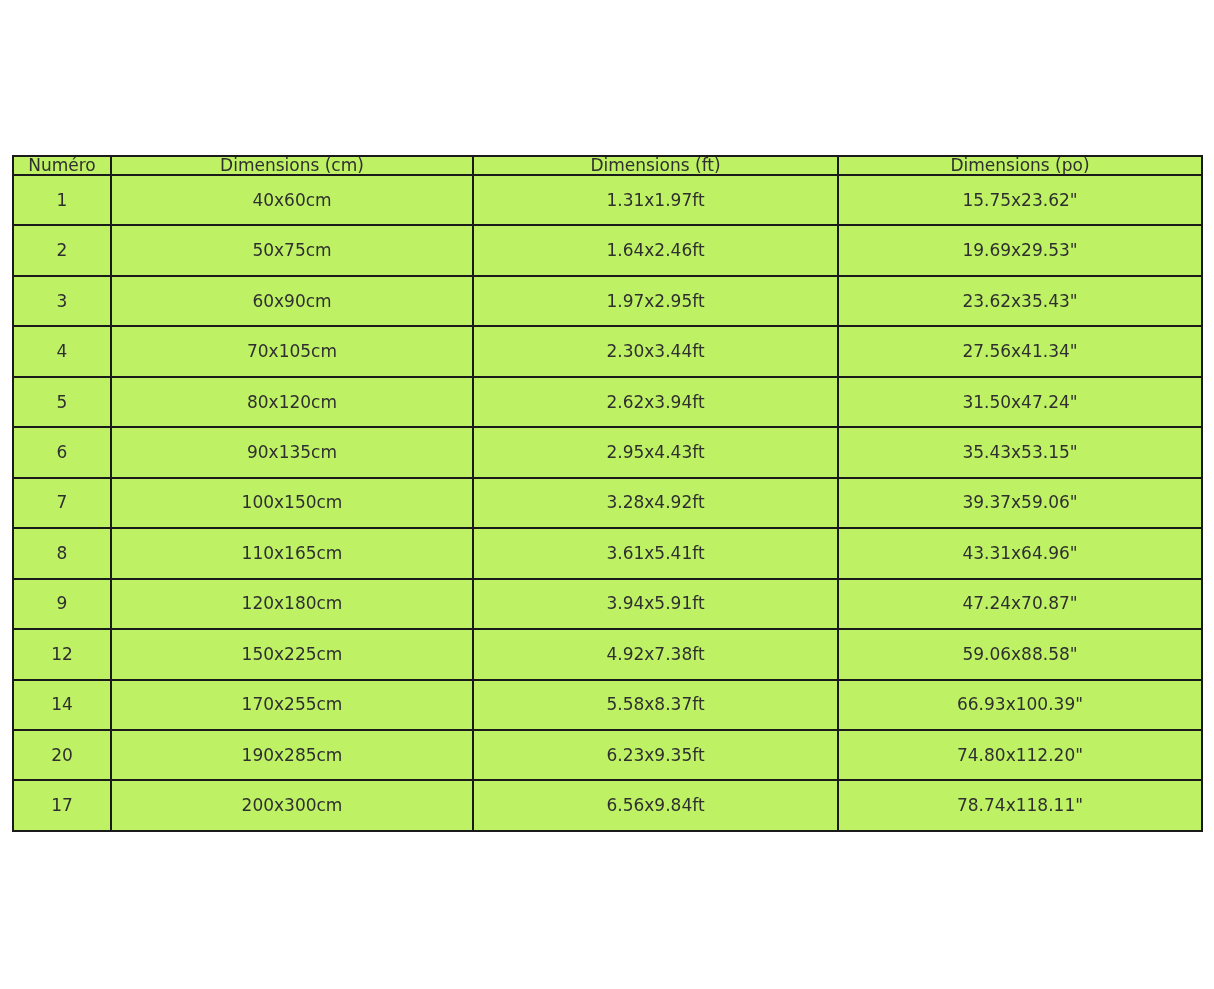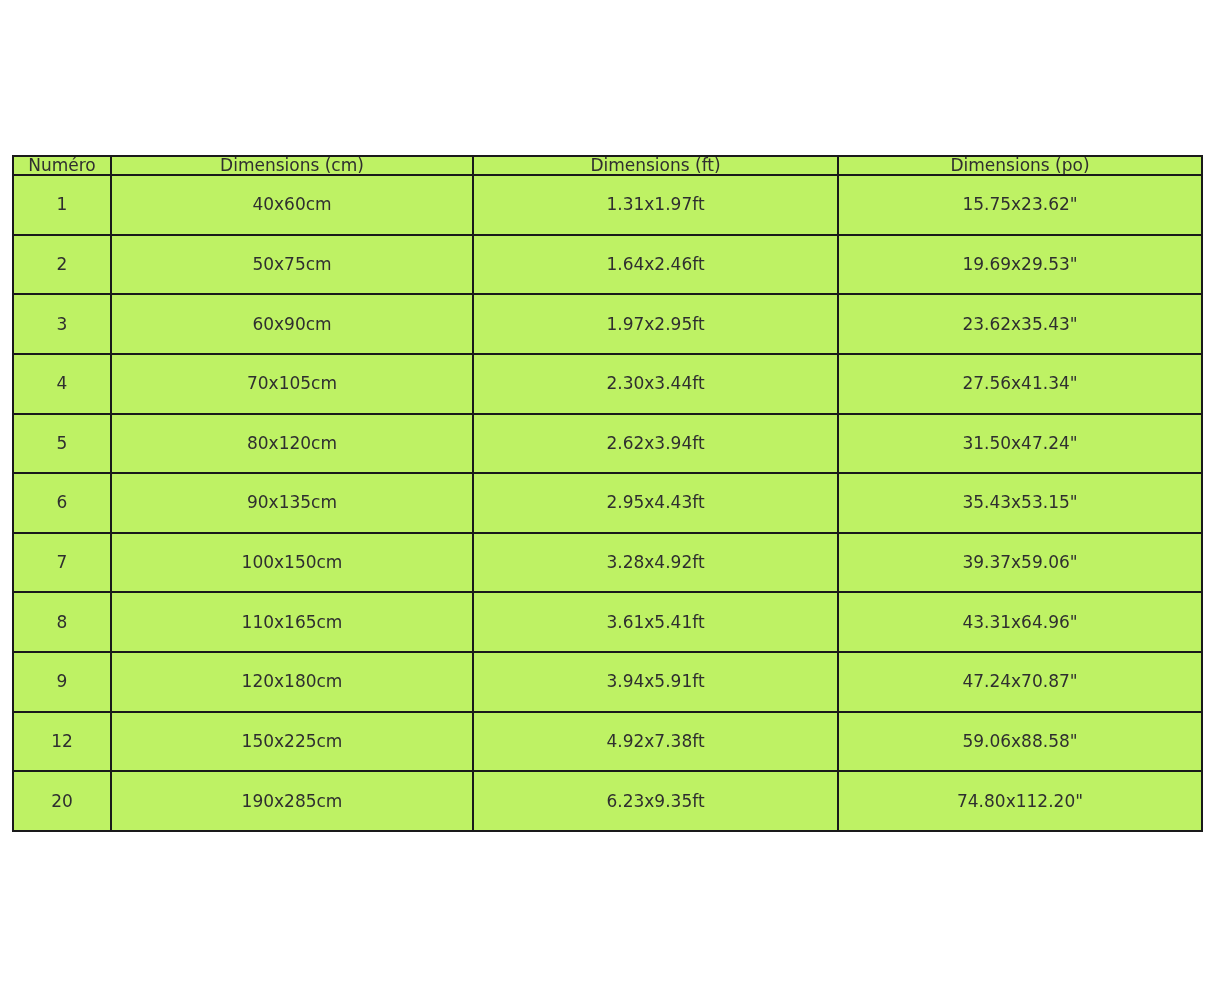--- a/index.html
+++ b/index.html
@@ -119,20 +119,32 @@
           <td>3.94x5.91ft</td>
           <td>47.24x70.87"</td>
         </tr>
         <tr>
           <td>12</td>
           <td>150x225cm</td>
           <td>4.92x7.38ft</td>
           <td>59.06x88.58"</td>
         </tr>
         <tr>
+          <td>14</td>
+          <td>170x255cm</td>
+          <td>5.58x8.37ft</td>
+          <td>66.93x100.39"</td>
+        </tr>
+        <tr>
           <td>20</td>
           <td>190x285cm</td>
           <td>6.23x9.35ft</td>
           <td>74.80x112.20"</td>
+        </tr>
+        <tr>
+          <td>17</td>
+          <td>200x300cm</td>
+          <td>6.56x9.84ft</td>
+          <td>78.74x118.11"</td>
         </tr>
       </tbody>
   </table>
 </div>
 
 </body></html>

